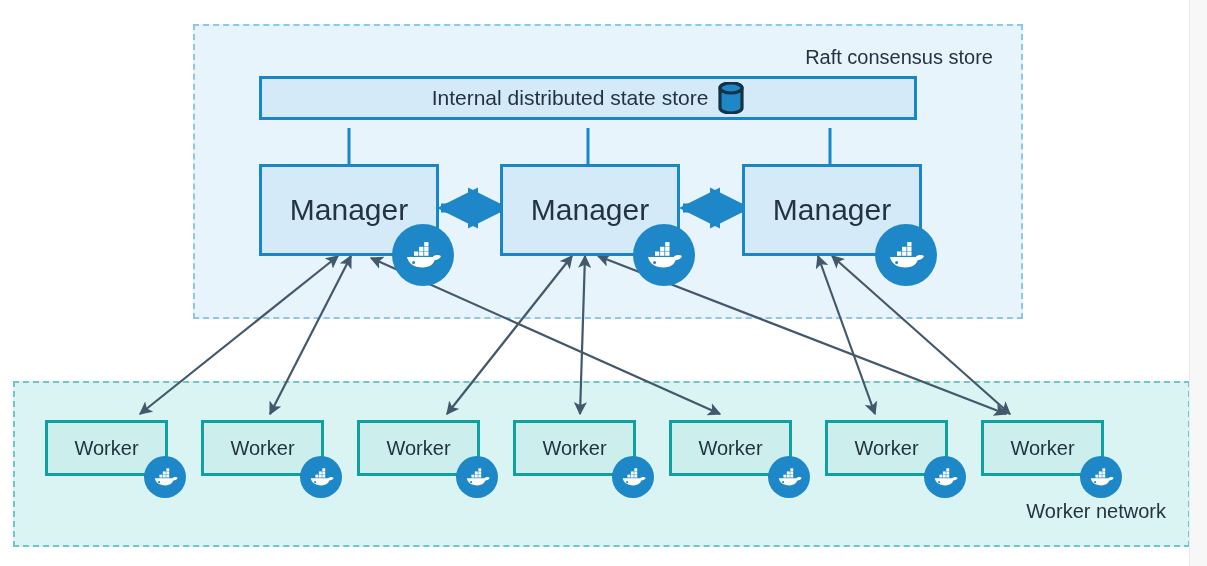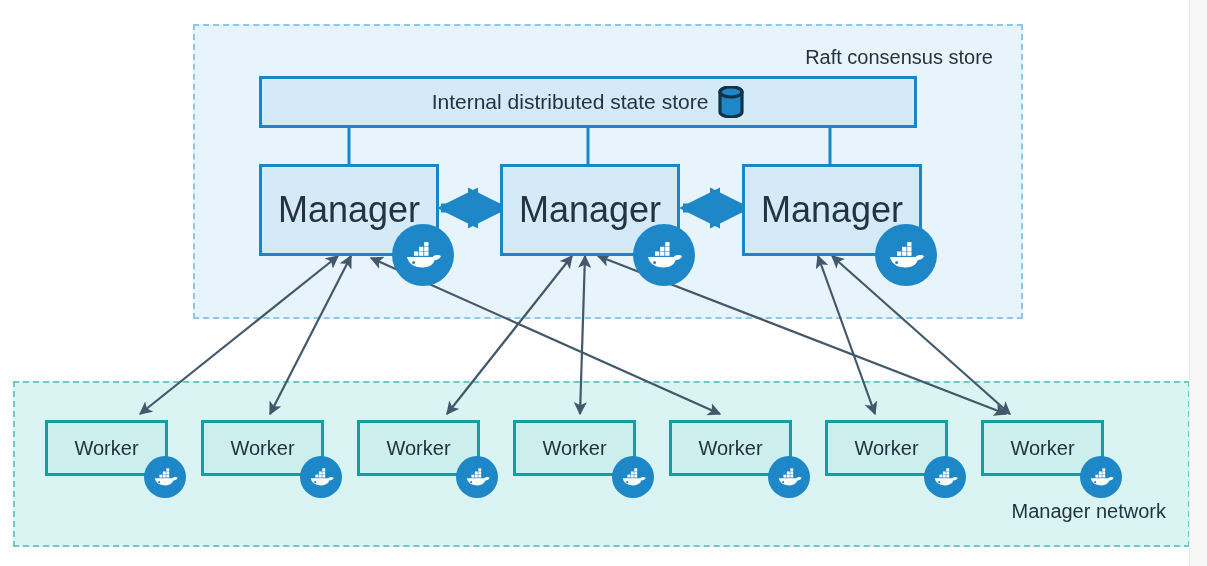--- a/index.html
+++ b/index.html
@@ -93,29 +93,29 @@
     justify-content: center;
   }
   .node-label {
     color: #24333f;
     white-space: nowrap;
   }
   #state-store {
     left: 259px;
     top: 76px;
     width: 658px;
-    height: 52px;
+    height: 44px;
   }
   #state-store .node-label { font-size: 21px; }
   .store-inner {
     display: flex;
     align-items: center;
     gap: 10px;
   }
-  .manager-node .node-label { font-size: 36px; }
+  .manager-node .node-label { font-size: 30px; }
   .worker-node .node-label { font-size: 20px; }
 
   
   .docker-badge {
     position: absolute;
     border-radius: 50%;
     background: #1e87c8;
     display: flex;
     align-items: center;
     justify-content: center;
@@ -128,21 +128,21 @@
 </head>
 <body>
 
 <div id="canvas">
 
   <div class="group" id="raft-group">
     <div class="group-label" id="raft-label">Raft consensus store</div>
   </div>
 
   <div class="group" id="gossip-group">
-    <div class="group-label" id="gossip-label">Manager network</div>
+    <div class="group-label" id="gossip-label">Worker network</div>
   </div>
 
   <svg id="connectors" viewBox="0 0 1207 566" xmlns="http://www.w3.org/2000/svg">
     <defs>
       <marker id="arrowThin" viewBox="0 0 10 10" refX="9" refY="5" markerWidth="6" markerHeight="6" orient="auto-start-reverse">
         <path d="M 0 0 L 10 5 L 0 10 L 2.4 5 z" fill="#43596b"></path>
       </marker>
       <marker id="arrowThickStart" viewBox="0 0 10 10" refX="9" refY="5" markerWidth="4.6" markerHeight="4.6" orient="auto-start-reverse">
         <path d="M 0 0 L 10 5 L 0 10 z" fill="#1e87c8"></path>
       </marker>

